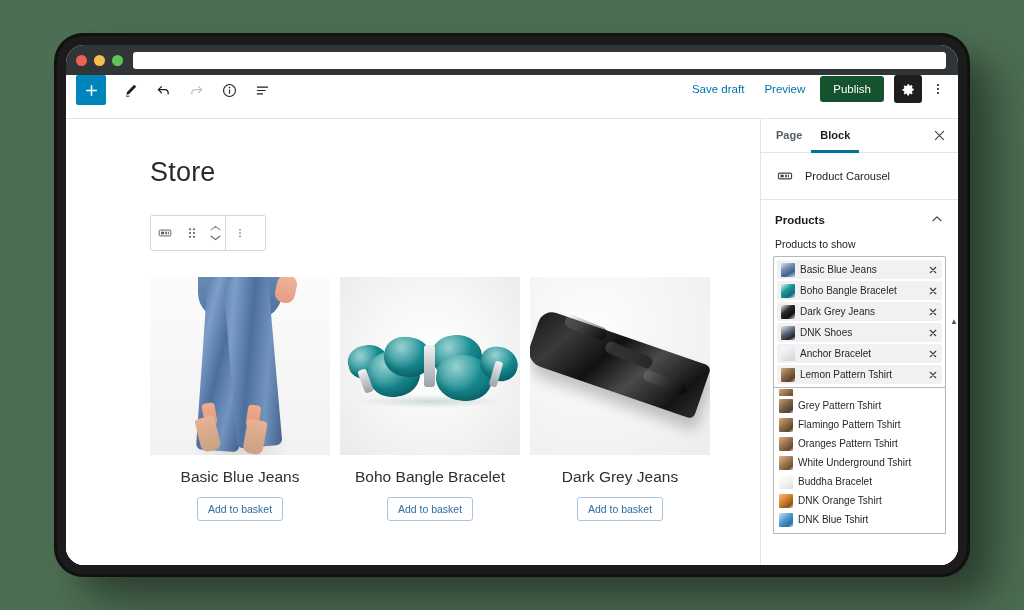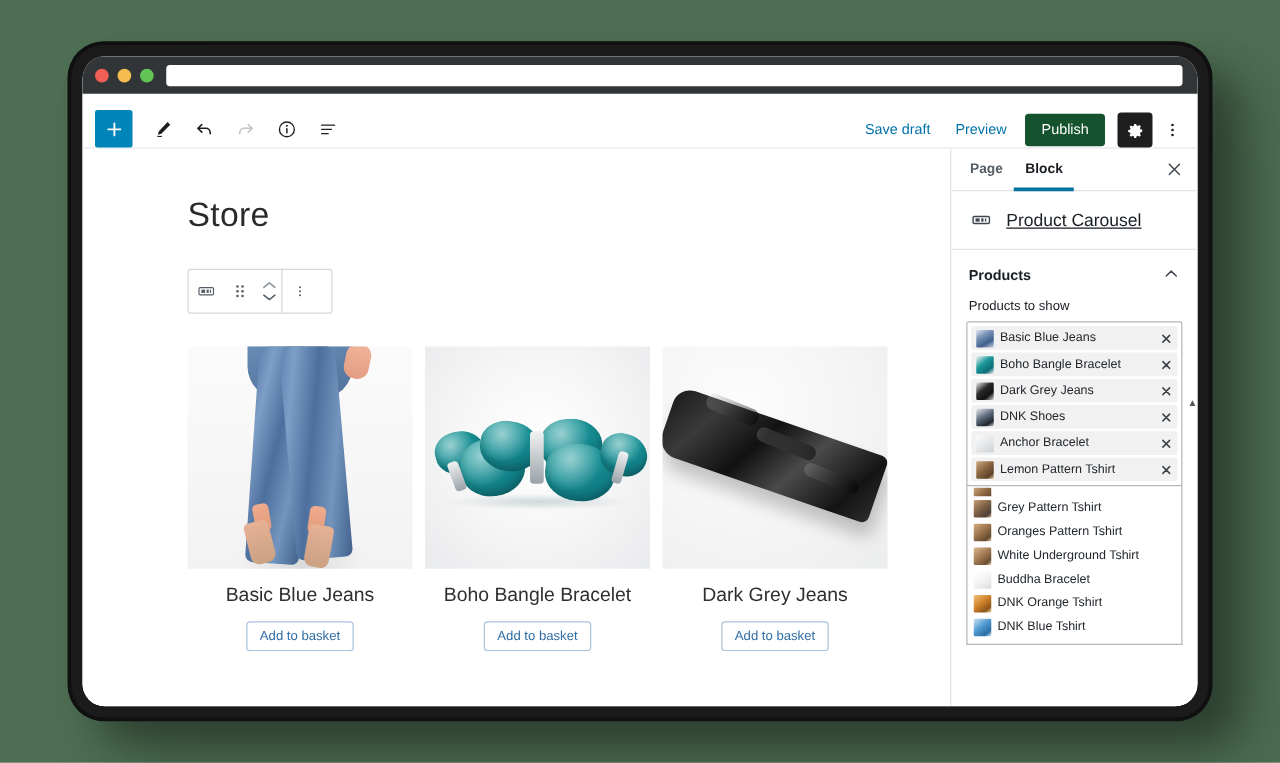--- a/index.html
+++ b/index.html
@@ -67,21 +67,21 @@
     background: #fff;
     display: flex;
     flex-direction: column;
   }
 
   
   #editor-toolbar {
     height: 44px;
     border-bottom: 1px solid #e2e4e7;
     display: flex;
-    align-items: flex-end;
+    align-items: flex-start;
     padding: 0 8px 0 10px;
     background: #fff;
     flex: 0 0 44px;
   }
   .tb-left { display: flex; align-items: center; gap: 3px; }
   .tb-right { margin-left: auto; display: flex; align-items: center; gap: 2px; }
 
   .tb-btn {
     width: 30px; height: 30px;
     display: flex; align-items: center; justify-content: center;
@@ -249,21 +249,21 @@
     display: flex; align-items: center; justify-content: center;
     cursor: pointer; color: #40464d;
   }
 
   #block-card {
     display: flex; align-items: center; gap: 10px;
     padding: 13px 14px;
     border-bottom: 1px solid #e2e4e7;
   }
   #block-card-icon { width: 20px; height: 20px; display: flex; align-items: center; justify-content: center; color: #40464d; }
-  #block-card-title { font-size: 14px; color: #191e23; text-decoration: underline; }
+  #block-card-title { font-size: 11px; color: #191e23; }
 
   #products-panel { flex: 1; display: flex; flex-direction: column; min-height: 0; }
   #products-panel-header {
     display: flex; align-items: center;
     padding: 12px 14px 10px;
     cursor: pointer;
   }
   #products-panel-title { font-size: 11.5px; font-weight: 600; color: #191e23; }
   #products-panel-chevron { margin-left: auto; color: #40464d; }
 
@@ -750,20 +750,24 @@
 
           <div id="suggestion-list">
             <div id="partial-row">
               <span class="sug-thumb thumb-tshirt-lemon"></span>
             </div>
             <div class="suggestion">
               <span class="sug-thumb thumb-tshirt-grey"></span>
               <span class="sug-label">Grey Pattern Tshirt</span>
             </div>
             <div class="suggestion">
+              <span class="sug-thumb thumb-tshirt-flam"></span>
+              <span class="sug-label">Flamingo Pattern Tshirt</span>
+            </div>
+            <div class="suggestion">
               <span class="sug-thumb thumb-tshirt-orange"></span>
               <span class="sug-label">Oranges Pattern Tshirt</span>
             </div>
             <div class="suggestion">
               <span class="sug-thumb thumb-tshirt-white"></span>
               <span class="sug-label">White Underground Tshirt</span>
             </div>
             <div class="suggestion">
               <span class="sug-thumb thumb-buddha"></span>
               <span class="sug-label">Buddha Bracelet</span>

